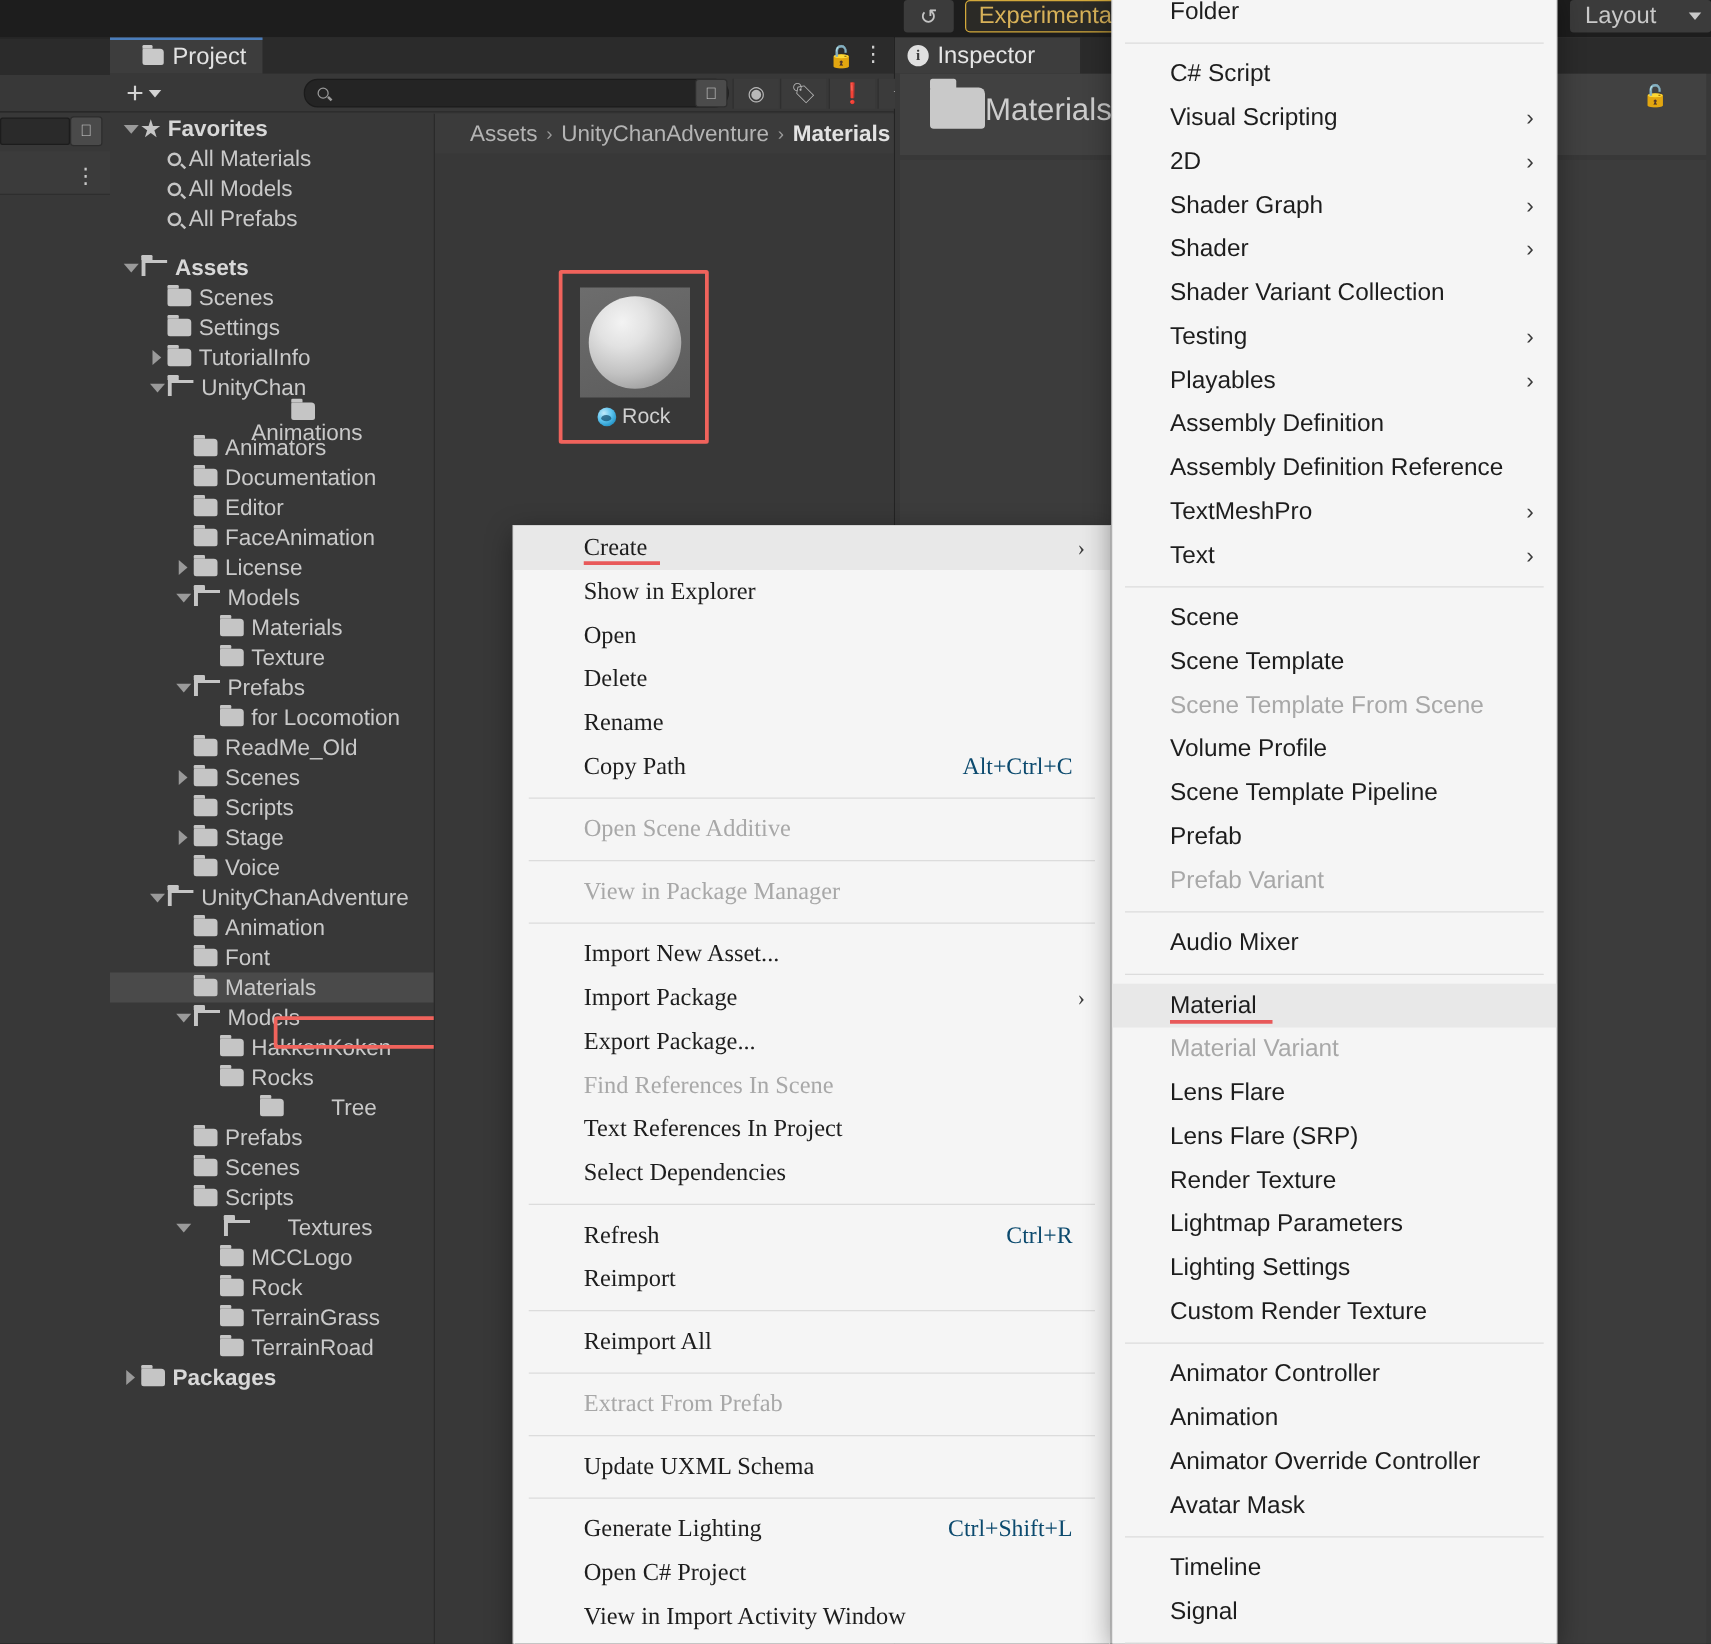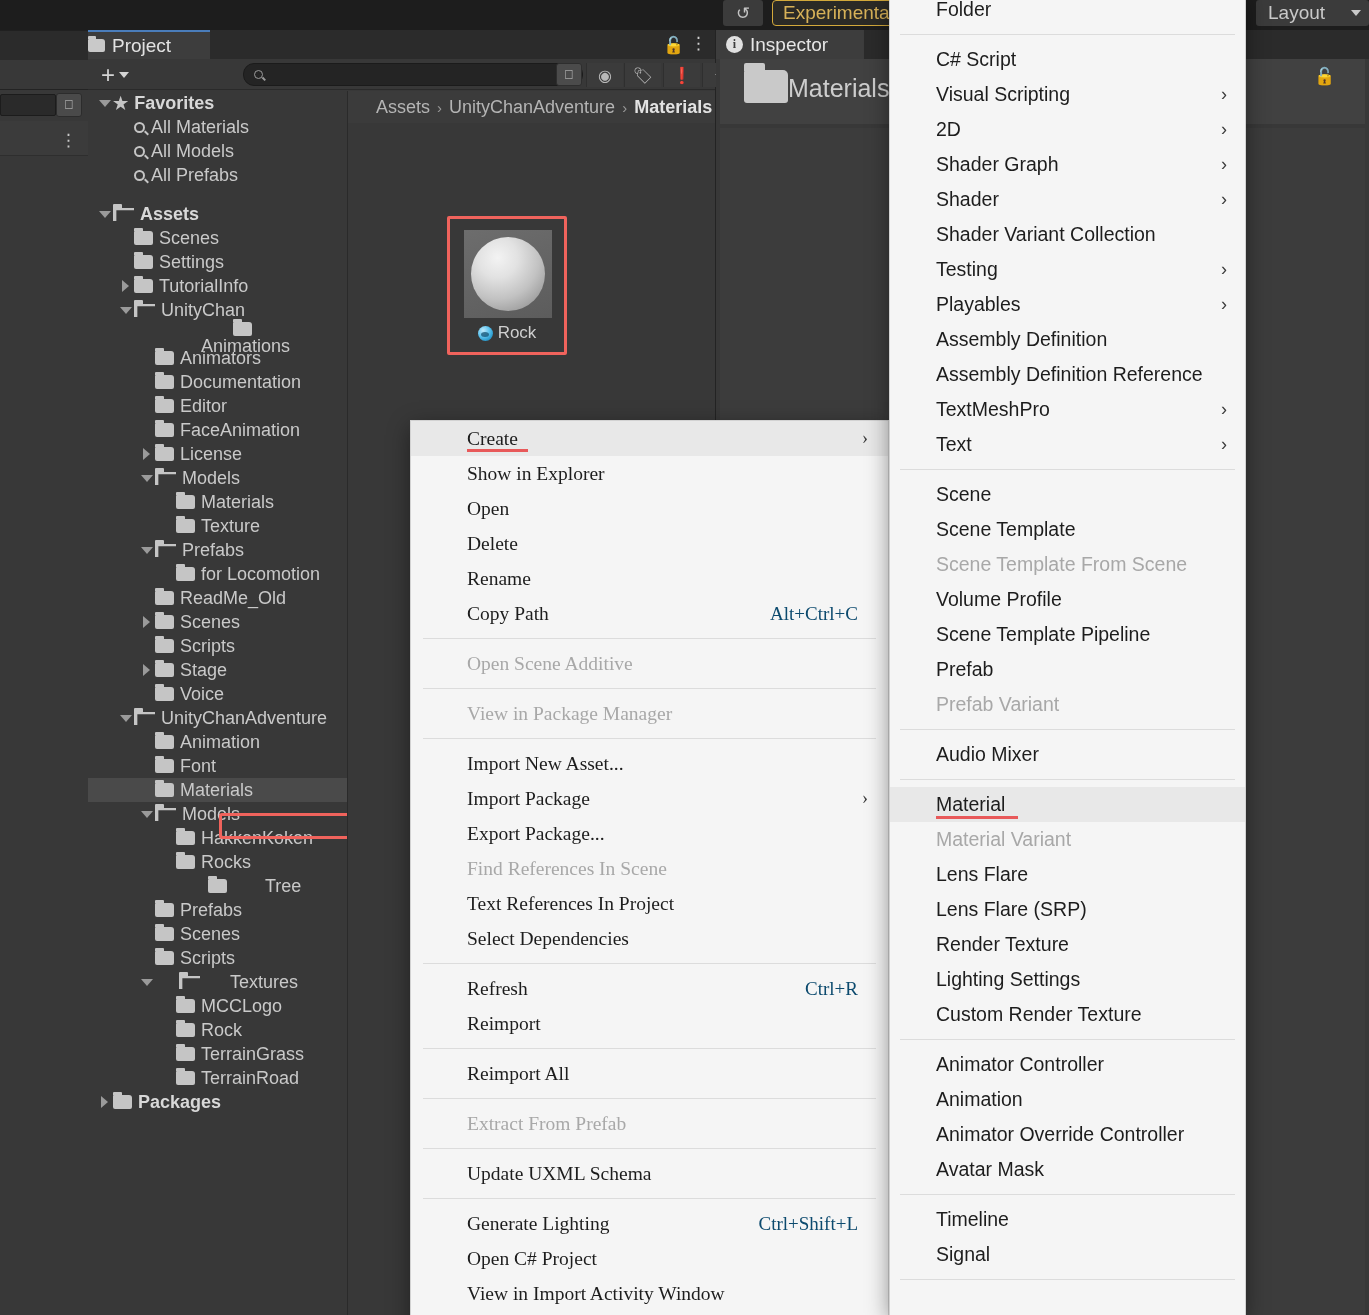--- a/index.html
+++ b/index.html
@@ -39,21 +39,21 @@
   .ls-dots { position:absolute; left:60px; top:34px; color:#c8c8c8; font-size:17px; letter-spacing:0; }
   .ls-dots2 { position:absolute; left:60px; top:99px; color:#c8c8c8; font-size:17px; }
   .ls-row { position:absolute; left:0; top:90px; width:88px; height:35px; background:#3b3b3b; border-bottom:1px solid #2e2e2e; }
 
   
   .project-win { position:absolute; left:88px; top:30px; width:627px; height:1285px; background:#383838; }
   .proj-tabbar { position:absolute; left:0; top:0; width:627px; height:29px; background:#2b2b2b; }
   .proj-tab {
     position:absolute; left:0px; top:0px; height:29px; width:122px;
     background:#3d3d3d; border-top:2px solid #4a7dbb;
-    display:flex; align-items:center; gap:7px; padding-left:0;
+    display:flex; align-items:center; gap:7px; padding-left:26px;
     color:#e2e2e2; font-size:19px;
   }
   .tab-folder-ico {
     width:17px; height:13px; background:#c9c9c9; border-radius:1px 3px 2px 2px;
     position:relative; flex:0 0 auto;
   }
   .tab-folder-ico:before { content:""; position:absolute; left:0; top:-3px; width:8px; height:3px; background:#c9c9c9; border-radius:1px 1px 0 0; }
   .proj-lock { position:absolute; left:575px; top:5px; color:#cfcfcf; font-size:17px; }
   .proj-dots { position:absolute; left:602px; top:3px; color:#cfcfcf; font-size:17px; }
 
@@ -675,20 +675,23 @@
       <div class="smi">
         <span>Lens Flare</span>
       </div>
       <div class="smi">
         <span>Lens Flare (SRP)</span>
       </div>
       <div class="smi">
         <span>Render Texture</span>
       </div>
       <div class="smi">
+        <span>Lightmap Parameters</span>
+      </div>
+      <div class="smi">
         <span>Lighting Settings</span>
       </div>
       <div class="smi">
         <span>Custom Render Texture</span>
       </div>
       <div class="ssep"></div>
       <div class="smi">
         <span>Animator Controller</span>
       </div>
       <div class="smi">

